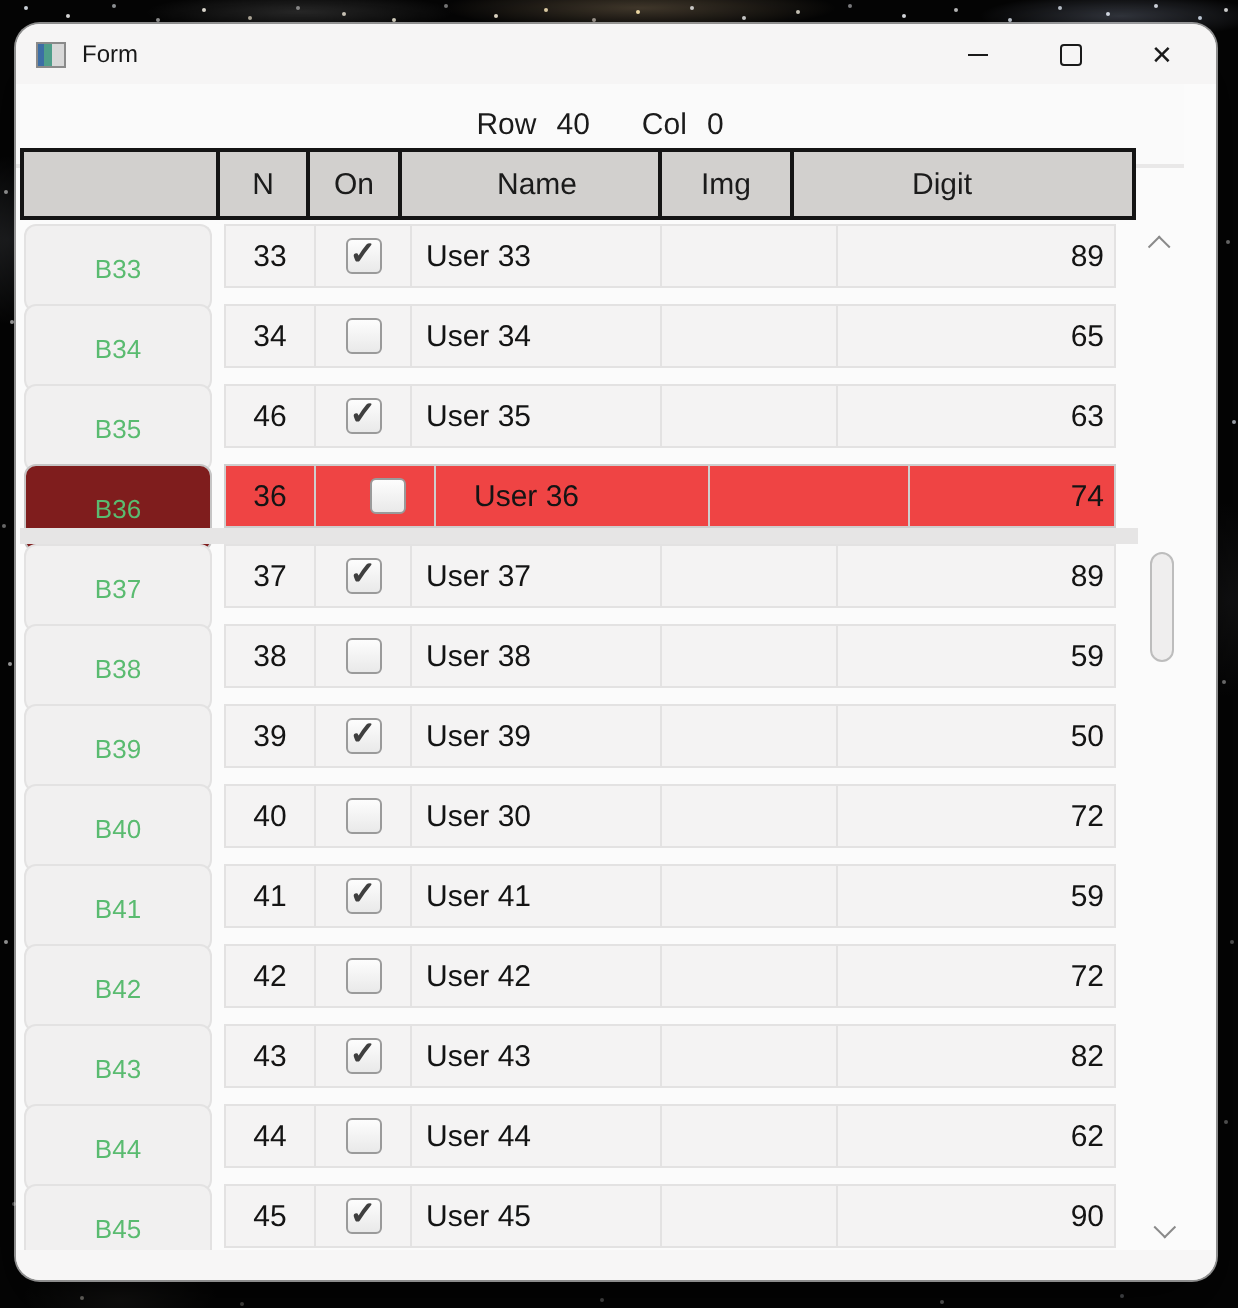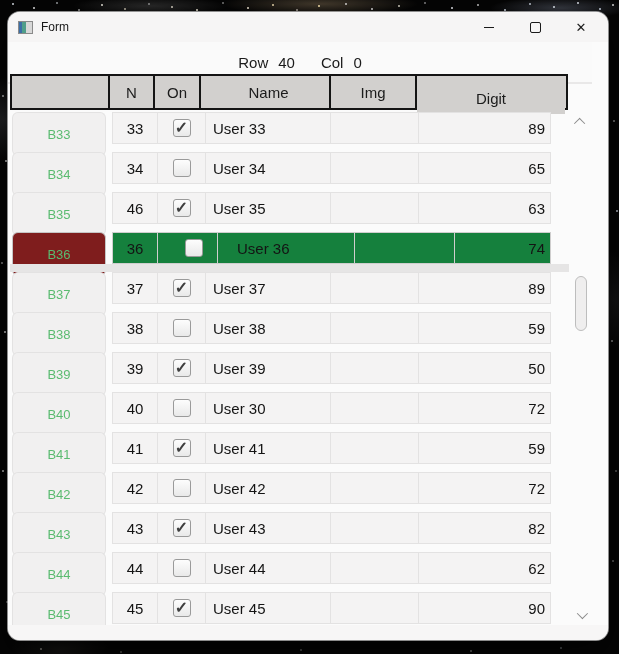--- a/index.html
+++ b/index.html
@@ -61,47 +61,47 @@
     display:flex;align-items:center;justify-content:center;
     font-size:15px;color:#1b1b1b;background:#fafafa;border-bottom:2px solid #e9e8e8;}
   .status span{display:inline-block;}
   .status .gap-s{width:10px;}
   .status .gap-l{width:26px;}
   
   .thead{position:absolute;left:2px;top:62px;width:558px;height:36px;box-sizing:border-box;
     display:flex;border:2px solid #141414;background:#d2d0ce;}
   .th{box-sizing:border-box;height:100%;display:flex;align-items:center;justify-content:center;
     font-size:15px;color:#1b1b1b;background:#d2d0ce;border-right:2px solid #141414;}
-  .th:last-child{border-right:none;margin-top:6px;}
+  .th:last-child{border-right:none;}
   .th.w0{width:98px;} .th.w1{width:45px;} .th.w2{width:46px;}
-  .th.w3{width:123px;margin-left:7px;} .th.w4{width:86px;} .th.w5{width:148px;}
+  .th.w3{width:123px;margin-left:7px;} .th.w4{width:66px;} .th.w5{width:148px;}
   
   .rows{position:absolute;left:0;top:0;right:0;bottom:0;pointer-events:none;}
   .row{position:absolute;left:2px;width:557px;height:32px;pointer-events:auto;}
   .rbtn{position:absolute;left:2px;top:0;width:94px;height:44px;box-sizing:border-box;
     background:#f1f0f0;border:1px solid #e3e2e2;border-bottom-color:#d8d7d7;border-radius:6px;
     display:flex;align-items:center;justify-content:center;
     font-size:13px;color:#5abb70;cursor:default;}
-  .band{position:absolute;left:102px;right:16px;top:0;height:32px;box-sizing:border-box;
+  .band{position:absolute;left:102px;right:9px;top:0;height:32px;box-sizing:border-box;
     display:flex;background:#f4f3f3;border:1px solid #e3e2e2;}
   .cell{box-sizing:border-box;height:100%;display:flex;align-items:center;
     font-size:15px;color:#141414;border-right:1px solid #e3e2e2;}
   .cell:last-child{border-right:none;}
   .c-n{width:45px;justify-content:center;}
   .c-on{width:48px;justify-content:center;}
   .c-name{width:125px;padding-left:7px;}
   .c-img{width:88px;}
   .c-digit{flex:1;justify-content:flex-end;padding-right:5px;}
   .checkbox{width:18px;height:18px;box-sizing:border-box;border:1px solid #9a9a9a;border-radius:3px;
     background:linear-gradient(#fdfdfd,#e9e9e9);display:flex;align-items:center;justify-content:center;}
   .checkbox.checked::after{content:"\2713";font-size:16px;font-weight:bold;color:#3f3f3f;
     transform:translateY(-1px);}
   
   .row.selected .rbtn{background:#7f1d1d;border-color:#c6c5c5;}
-  .row.selected .band{background:#15803d;border-color:#cfcece;gap:12px;}
+  .row.selected .band{background:#ef4444;border-color:#cfcece;gap:12px;}
   .row.selected .cell{border-right-color:#cfcece;}
   .row.selected::after{content:"";position:absolute;left:0;right:-2px;top:32px;height:8px;
     background:#e6e5e5;}
   
   .vscroll{position:absolute;left:564px;top:100px;width:18px;height:513px;background:#fbfbfb;}
   .sb-arrow{position:absolute;left:0;width:18px;height:16px;display:flex;align-items:center;
     justify-content:center;}
   .sb-arrow.up{top:2px;} .sb-arrow.down{bottom:2px;}
   .chev{width:7px;height:7px;border-left:1.5px solid #8a8a8a;border-top:1.5px solid #8a8a8a;}
   .sb-arrow.up .chev{transform:rotate(45deg) translateY(2px);}

